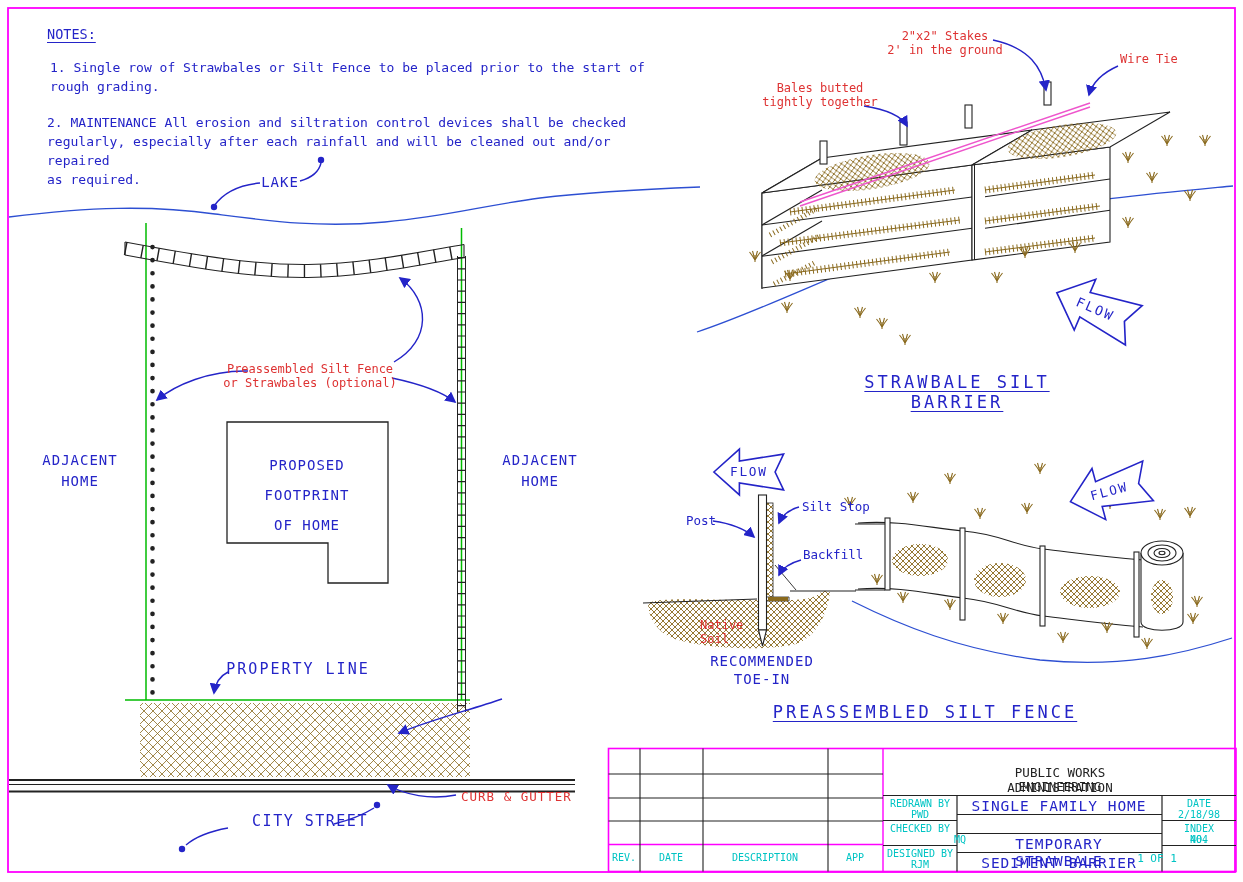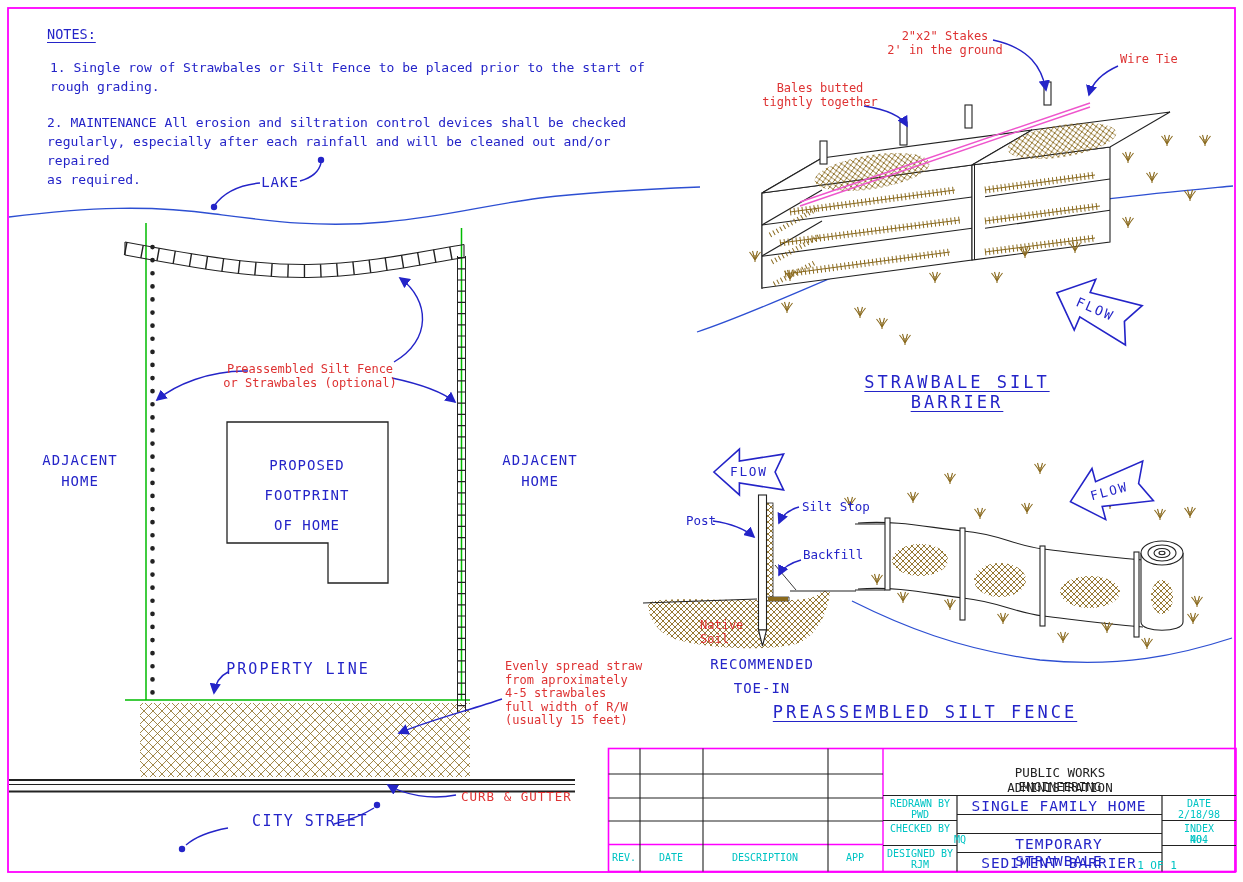--- a/index.html
+++ b/index.html
@@ -245,41 +245,36 @@
 <div class="lbl ctr" style="left:80px;top:450px;font-size:14px;line-height:21px;letter-spacing:1px;">ADJACENT
 HOME</div>
 <div class="lbl ctr" style="left:540px;top:450px;font-size:14px;line-height:21px;letter-spacing:1px;">ADJACENT
 HOME</div>
 <div class="lbl ctr" style="left:307px;top:450px;font-size:14px;line-height:30px;letter-spacing:1px;">PROPOSED
 FOOTPRINT
 OF HOME</div>
 <div class="lbl ctr red small" style="left:310px;top:363px;">Preassembled Silt Fence
 or Strawbales (optional)</div>
 <div class="lbl ctr" style="left:298px;top:660px;font-size:15px;letter-spacing:2px;">PROPERTY LINE</div>
-<div class="lbl red small" style="left:505px;top:660px;">Evenly spread straw
-from aproximately
-4-5 strawbales
-full width of R/W
-(usually 15 feet)</div>
 <div class="lbl red" style="left:461px;top:789px;font-size:12.5px;letter-spacing:1px;">CURB &amp; GUTTER</div>
 <div class="lbl ctr" style="left:281px;top:812px;font-size:15px;letter-spacing:1.5px;margin-left:29px;">CITY STREET</div>
 
 <div class="lbl ctr red small" style="left:945px;top:30px;">2"x2" Stakes
 2' in the ground</div>
 <div class="lbl red small" style="left:1120px;top:53px;">Wire Tie</div>
 <div class="lbl ctr red small" style="left:820px;top:82px;">Bales butted
 tightly together</div>
 <div class="lbl ctr uline big" style="left:957px;top:372px;">STRAWBALE SILT BARRIER</div>
 
 <div class="lbl" style="left:686px;top:513px;font-size:12.5px;">Post</div>
 <div class="lbl" style="left:802px;top:499px;font-size:12.5px;">Silt Stop</div>
 <div class="lbl" style="left:803px;top:547px;font-size:12.5px;">Backfill</div>
 <div class="lbl red small" style="left:700px;top:619px;">Native
 Soil</div>
-<div class="lbl ctr" style="left:762px;top:652px;font-size:14px;line-height:24px;letter-spacing:1px;">RECOMMENDED
+<div class="lbl ctr" style="left:762px;top:652px;font-size:14px;line-height:18px;letter-spacing:1px;">RECOMMENDED
 TOE-IN</div>
 <div class="lbl ctr uline big" style="left:925px;top:702px;">PREASSEMBLED SILT FENCE</div>
 
 <div class="lbl ctr blk" style="left:1060px;top:765px;font-size:12.5px;">PUBLIC WORKS ADMINISTRATION</div>
 <div class="lbl ctr blk" style="left:1060px;top:779px;font-size:12.5px;">ENGINEERING</div>
 
 <div class="lbl ctr cyanT tiny" style="left:920px;top:798px;">REDRAWN BY</div>
 <div class="lbl ctr cyanT tiny" style="left:920px;top:809px;">PWD</div>
 <div class="lbl ctr cyanT tiny" style="left:920px;top:823px;">CHECKED BY</div>
 <div class="lbl ctr cyanT tiny" style="left:960px;top:834px;">MQ</div>
@@ -287,20 +282,20 @@
 <div class="lbl ctr cyanT tiny" style="left:920px;top:859px;">RJM</div>
 
 <div class="lbl ctr tb-blue" style="left:1059px;top:798px;">SINGLE FAMILY HOME</div>
 <div class="lbl ctr tb-blue" style="left:1059px;top:836px;">TEMPORARY STRAWBALE</div>
 <div class="lbl ctr tb-blue" style="left:1059px;top:855px;">SEDIMENT BARRIER</div>
 
 <div class="lbl ctr cyanT tiny" style="left:1199px;top:798px;">DATE</div>
 <div class="lbl ctr cyanT tiny" style="left:1199px;top:809px;">2/18/98</div>
 <div class="lbl ctr cyanT tiny" style="left:1199px;top:823px;">INDEX NO.</div>
 <div class="lbl ctr cyanT tiny" style="left:1199px;top:834px;">404</div>
-<div class="lbl ctr cyanT" style="left:1157px;top:852px;font-size:11px;margin-top:7px;">1 OF 1</div>
+<div class="lbl ctr cyanT" style="left:1157px;top:852px;font-size:11px;">1 OF 1</div>
 
 <div class="lbl ctr cyanT tiny" style="left:624px;top:852px;">REV.</div>
 <div class="lbl ctr cyanT tiny" style="left:671px;top:852px;">DATE</div>
 <div class="lbl ctr cyanT tiny" style="left:765px;top:852px;">DESCRIPTION</div>
 <div class="lbl ctr cyanT tiny" style="left:855px;top:852px;">APP</div>
 
 </div>
 
 </body></html>

